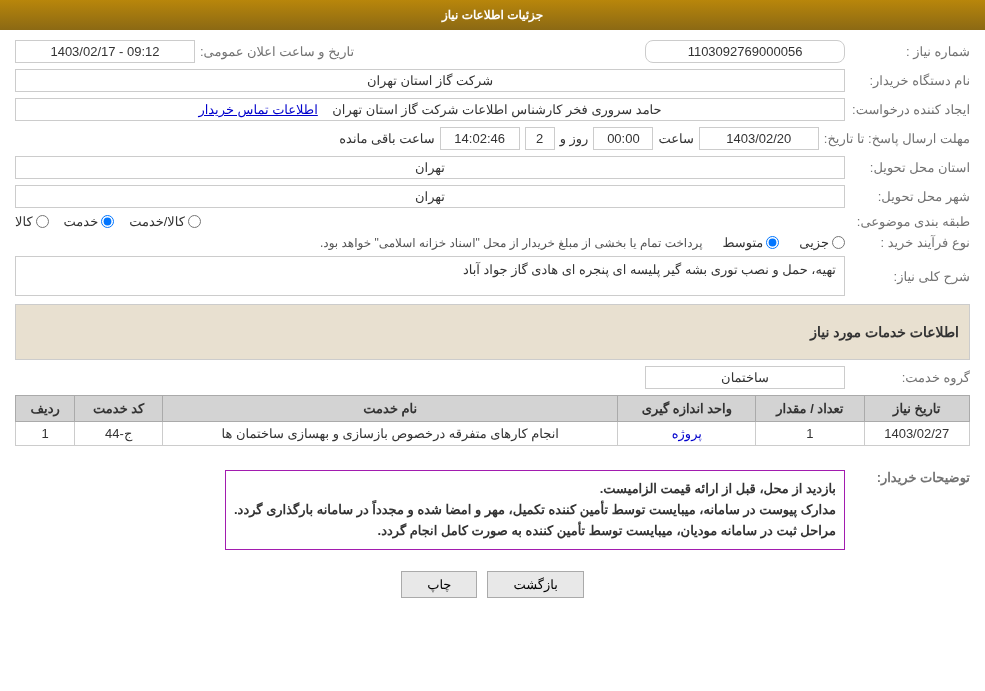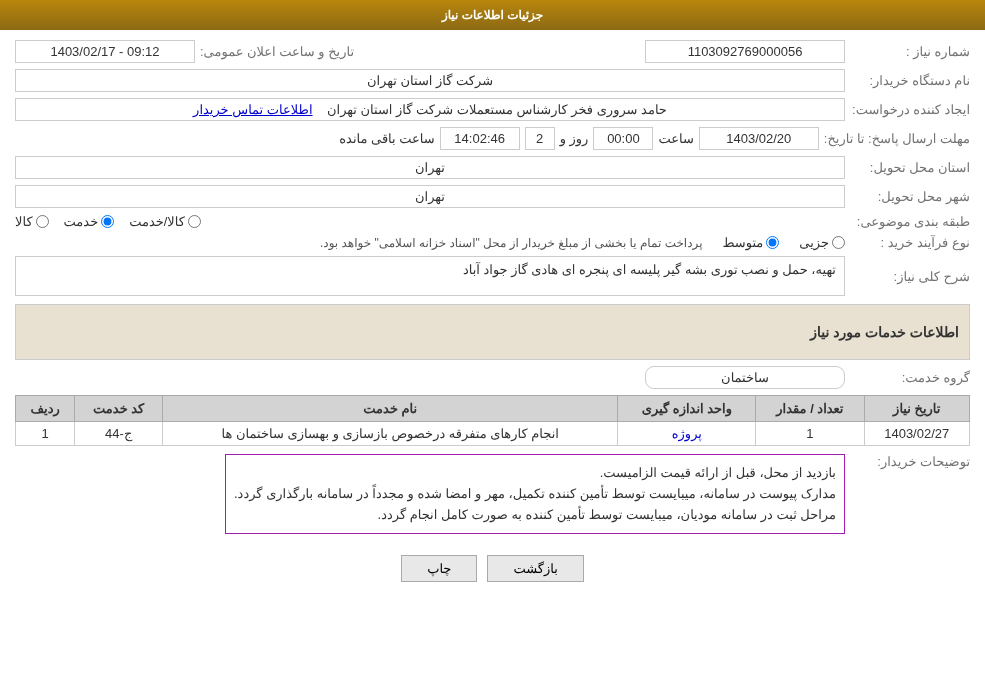--- a/index.html
+++ b/index.html
@@ -149,35 +149,35 @@
 <div class="page-container">
 
   <div class="header-bar">
     <span>جزئیات اطلاعات نیاز</span>
   </div>
 
   <div class="content-area">
 
     <div class="row">
       <span class="label">شماره نیاز :</span>
-      <div class="value-box ltr" style="max-width:200px;">1103092769000056</div>
+      <div class="value-box ltr" style="max-width:200px;border-radius:8px;">1103092769000056</div>
       <span style="flex:0.5;"></span>
       <span class="label" style="min-width:auto;">تاریخ و ساعت اعلان عمومی:</span>
       <div class="value-box ltr" style="max-width:180px;">1403/02/17 - 09:12</div>
     </div>
 
     <div class="row">
       <span class="label">نام دستگاه خریدار:</span>
       <div class="value-box">شرکت گاز استان تهران</div>
     </div>
 
     <div class="row">
       <span class="label">ایجاد کننده درخواست:</span>
       <div class="value-box">
-        <span>حامد سروری فخر کارشناس مستعملات شرکت گاز استان تهران</span>
+        <span>حامد سروری فخر کارشناس اطلاعات شرکت گاز استان تهران</span>
         &nbsp;&nbsp;
         <span class="link-text">اطلاعات تماس خریدار</span>
       </div>
     </div>
 
     <div class="row">
       <span class="label">مهلت ارسال پاسخ: تا تاریخ:</span>
       <div class="small-box ltr" style="width:120px;">1403/02/20</div>
       <span>ساعت</span>
       <div class="small-box ltr" style="width:60px;">00:00</div>
@@ -232,21 +232,21 @@
 
     <div class="row">
       <span class="label">شرح کلی نیاز:</span>
       <div class="value-box" style="min-height:40px; padding:5px 8px; text-align:right;">تهیه، حمل و نصب توری بشه گیر پلیسه ای پنجره ای هادی گاز جواد آباد</div>
     </div>
 
     <div class="section-title">اطلاعات خدمات مورد نیاز</div>
 
     <div class="row">
       <span class="label">گروه خدمت:</span>
-      <div class="value-box" style="max-width:200px;border-radius:9px;">ساختمان</div>
+      <div class="value-box" style="max-width:200px;">ساختمان</div>
     </div>
 
     <table class="service-table">
       <thead>
         <tr>
           <th>تاریخ نیاز</th>
           <th>تعداد / مقدار</th>
           <th>واحد اندازه گیری</th>
           <th>نام خدمت</th>
           <th>کد خدمت</th>
@@ -258,21 +258,21 @@
           <td>1403/02/27</td>
           <td>1</td>
           <td class="blue-text">پروژه</td>
           <td>انجام کارهای متفرقه درخصوص بازسازی و بهسازی ساختمان ها</td>
           <td>ج-44</td>
           <td>1</td>
         </tr>
       </tbody>
     </table>
 
-    <div class="row" style="align-items:flex-start; margin-top:8px;">
+    <div class="row" style="align-items:flex-start; margin-top:24px;font-weight:bold;">
       <span class="label">توضیحات خریدار:</span>
       <div class="description-box">
         <div>بازدید از محل، قبل از ارائه قیمت الزامیست.</div>
         <div>مدارک پیوست در سامانه، میبایست توسط تأمین کننده تکمیل، مهر و امضا شده و مجدداً در سامانه بارگذاری گردد.</div>
         <div>مراحل ثبت در سامانه مودیان، میبایست توسط تأمین کننده به صورت کامل انجام گردد.</div>
       </div>
     </div>
 
     <div class="button-row">
       <button class="btn btn-back">بازگشت</button>

